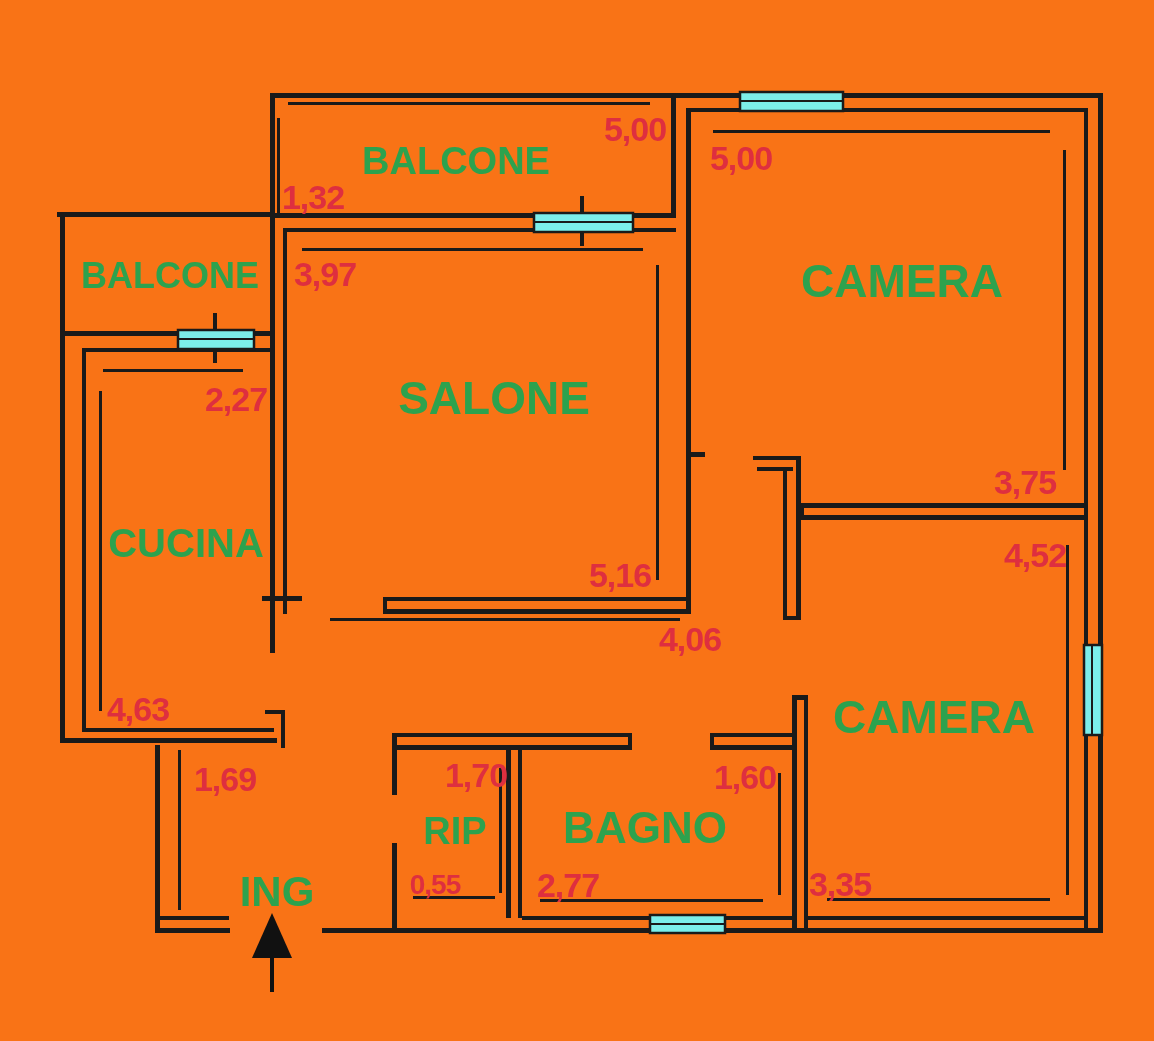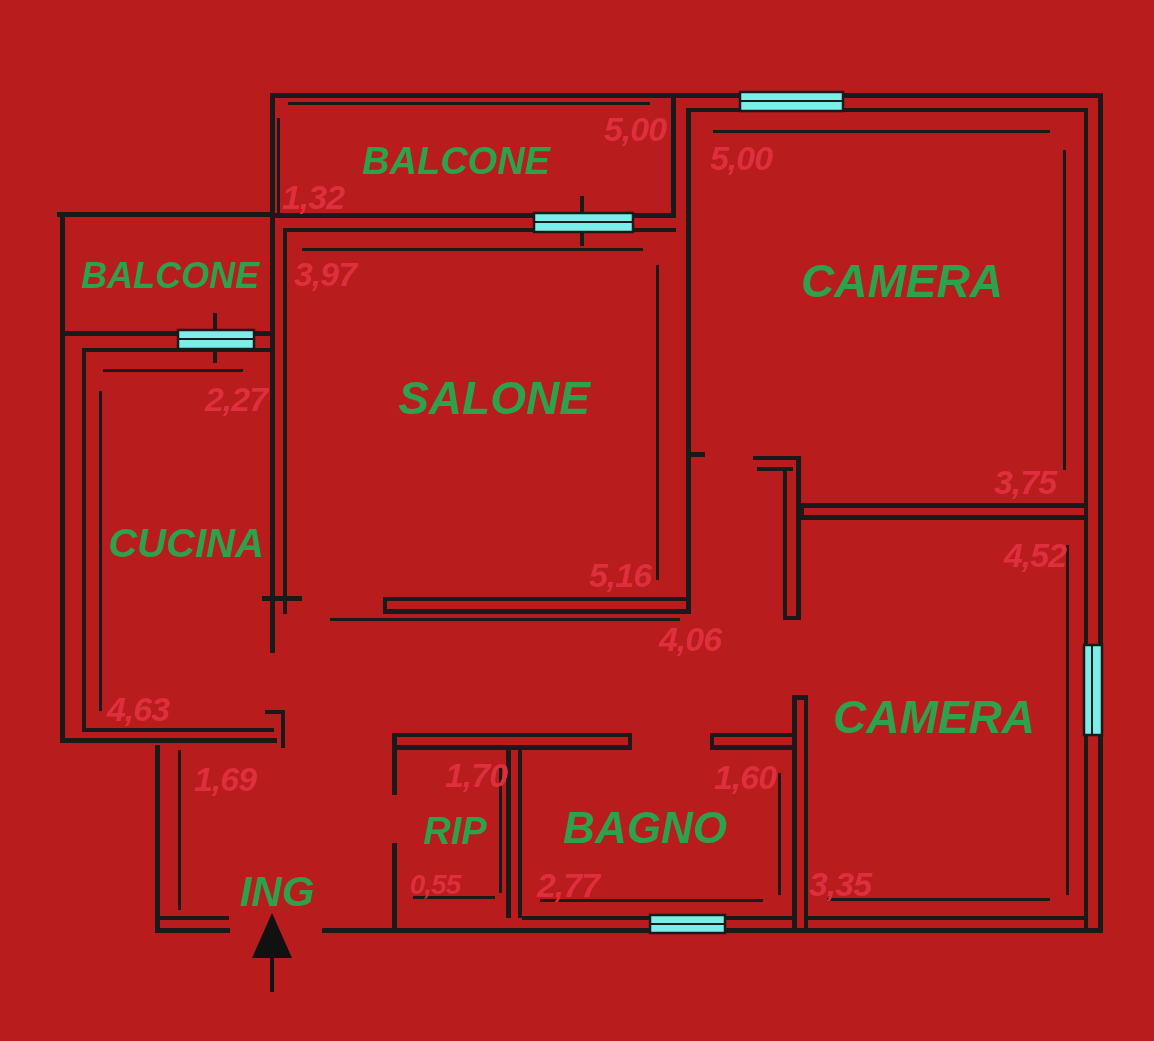--- a/index.html
+++ b/index.html
@@ -1,16 +1,16 @@
 <!DOCTYPE html>
 <html><head>
 <meta charset="utf-8">
 <style>
   html,body{margin:0;padding:0;background:#ffffff;}
-  .canvas{width:1154px;height:1041px;background:#b91c1c;position:relative;overflow:hidden;font-style:italic;}
+  .canvas{width:1154px;height:1041px;background:#f97316;position:relative;overflow:hidden;}
   svg{display:block;}
   .room-label{font-family:"Liberation Sans","DejaVu Sans",sans-serif;font-weight:bold;letter-spacing:0px;}
   .dim-label{font-family:"Liberation Sans","DejaVu Sans",sans-serif;font-weight:bold;letter-spacing:-1px;}
 </style>
 </head>
 <body>
 
 <div class="canvas">
 <svg viewBox="0 0 1154 1041" width="1154" height="1041">
 

